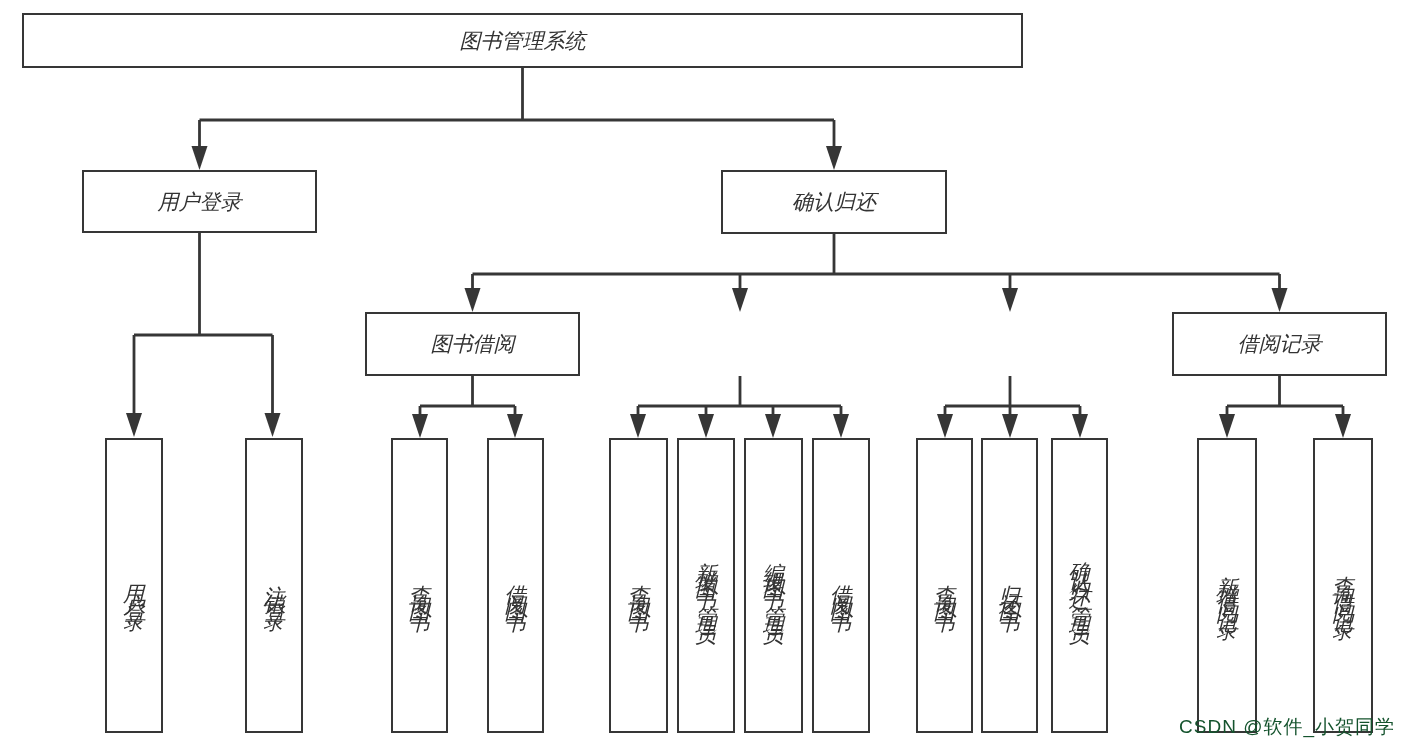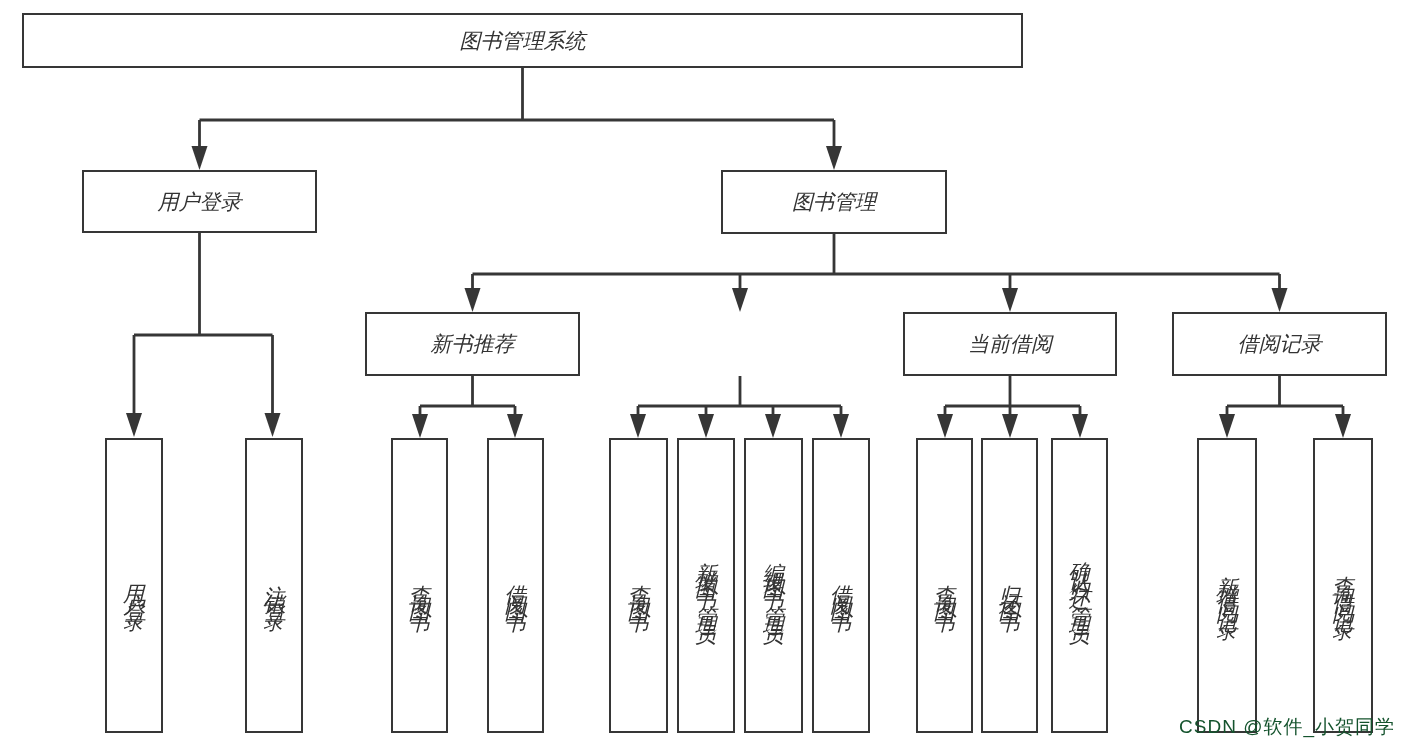--- a/index.html
+++ b/index.html
@@ -142,24 +142,23 @@
       <polygon points="1002,414 1018,414 1010,438"></polygon>
       <polygon points="1072,414 1088,414 1080,438"></polygon>
       <polygon points="1219,414 1235,414 1227,438"></polygon>
       <polygon points="1335,414 1351,414 1343,438"></polygon>
     </g>
   </svg>
 
   <div class="box" id="root">图书管理系统</div>
 
   <div class="box" id="user-login">用户登录</div>
-  <div class="box" id="book-mgmt">图书管理</div>
+  <div class="box" id="book-mgmt">确认归还</div>
 
-  <div class="box" id="new-book-rec">新书推荐</div>
-  <div class="box" id="current-borrow">当前借阅</div>
+  <div class="box" id="new-book-rec">图书借阅</div>
   <div class="box" id="borrow-records">借阅记录</div>
 
   <div class="box leaf" id="leaf-login">用户登录</div>
   <div class="box leaf" id="leaf-logout">注销登录</div>
 
   <div class="box leaf" id="rec-query">查询图书</div>
   <div class="box leaf" id="rec-borrow">借阅图书</div>
 
   <div class="box leaf" id="bb-query">查询图书</div>
   <div class="box leaf" id="bb-add">新增图书（管理员）</div>

